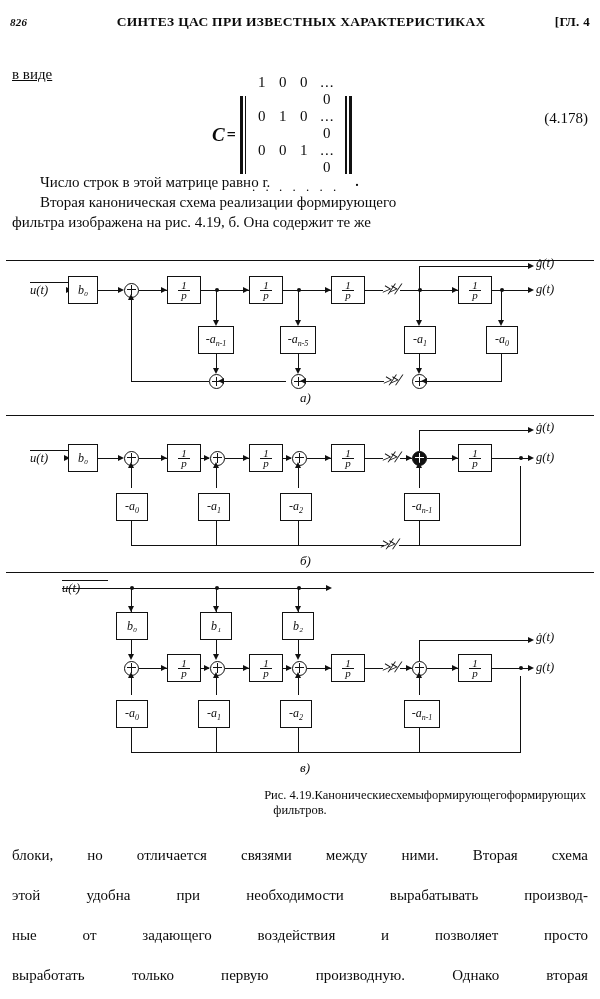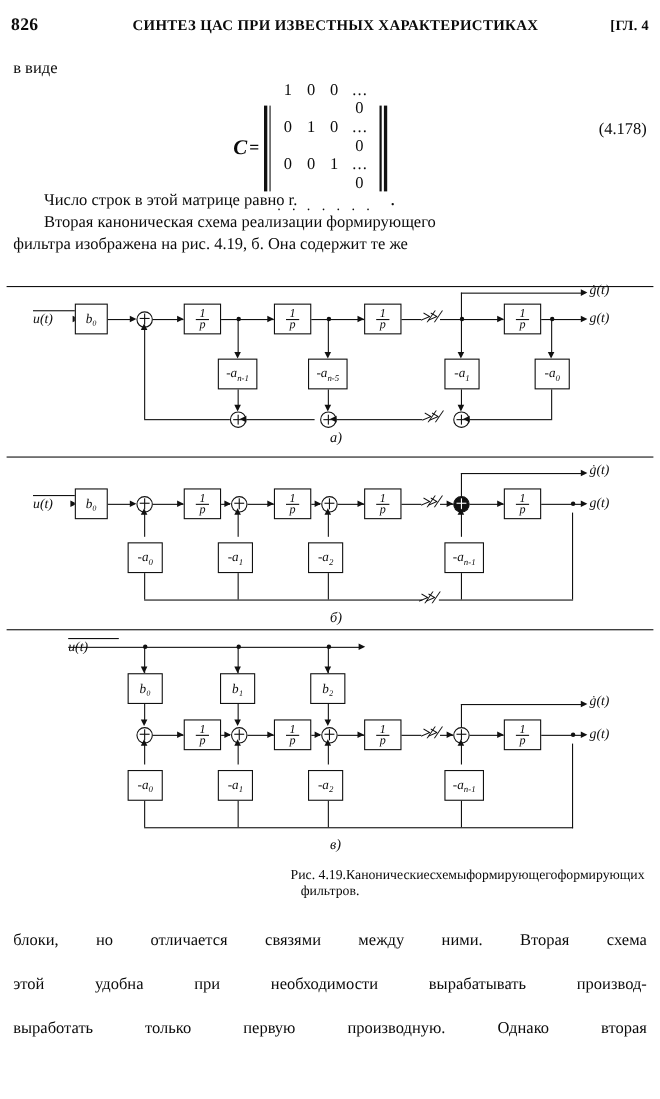--- a/index.html
+++ b/index.html
@@ -26,42 +26,43 @@
     position: absolute;
     left: 10px; top: 14px;
     width: 580px;
     display: flex;
     align-items: baseline;
     font-weight: bold;
     font-size: 13.5px;
     letter-spacing: 0.3px;
   }
   .header .pageno {
-    font-size: 16px;
+    font-size: 11px;
     margin-right: 36px;
+    font-style: italic;
   }
   .header .htitle {
     flex: 1;
     text-align: center;
     font-size: 13.5px;
   }
   .header .hchap {
     margin-left: 16px;
     font-size: 13px;
     white-space: nowrap;
   }
 
   
   .para {
     position: absolute;
     font-size: 15px;
     line-height: 20px;
     text-align: justify;
   }
-  .p-vvide { left: 12px; top: 52px; width: 200px; }
+  .p-vvide { left: 12px; top: 64px; width: 200px; text-decoration: underline; }
   .p-after-matrix { left: 12px; top: 172px; width: 576px; }
   .p-after-matrix .ind { text-indent: 28px; display: block; }
   .p-bottom { left: 12px; top: 845px; width: 576px; }
 
   .justify-line {
     display: block;
     text-align: justify;
   }
   .justify-line:after {
     content: "";
@@ -626,17 +627,18 @@
       <span>схемы</span>
       <span>формирующего</span>
       <span>формирующих</span>
     </div>
     <div class="cap-line2">фильтров.</div>
   </div>
 
   <div class="para p-bottom">
     <span class="justify-line">блоки, но отличается связями между ними. Вторая схема</span>
     <span class="justify-line">этой удобна при необходимости вырабатывать производ-</span>
+    <span class="justify-line">ные от задающего воздействия и позволяет просто</span>
     <span class="justify-line">выработать только первую производную. Однако вторая</span>
 
   </div>
 
 </div>
 
 </body></html>

